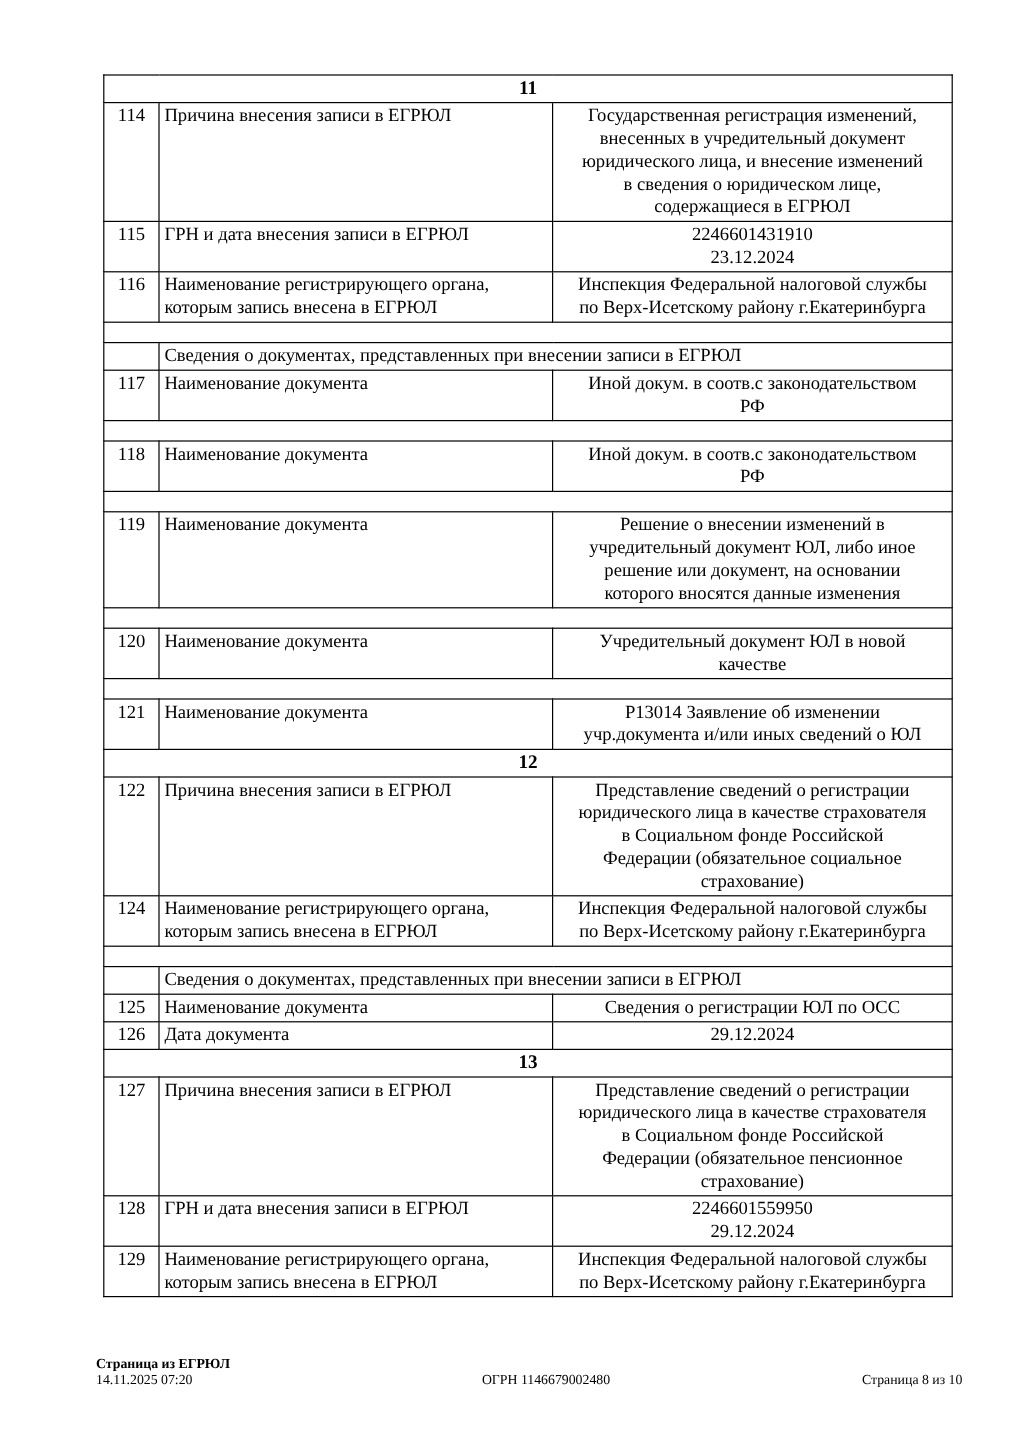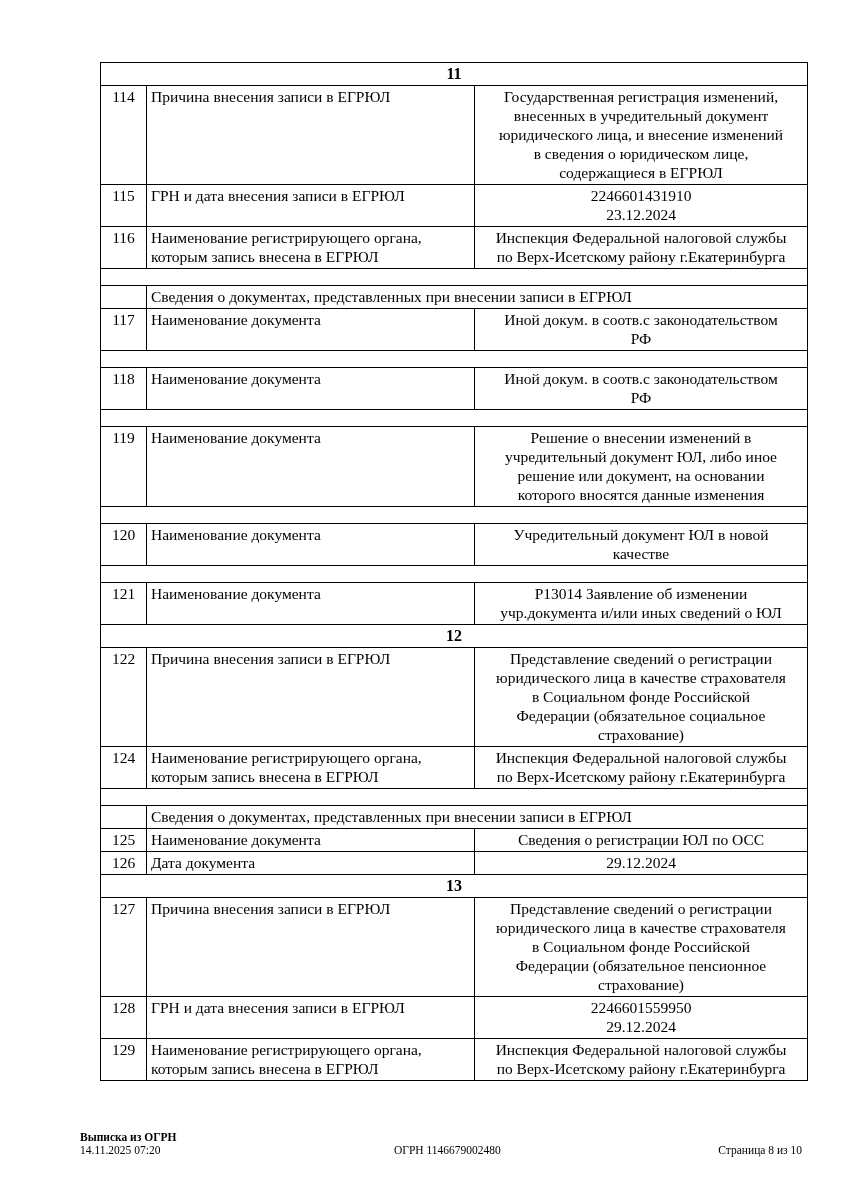--- a/index.html
+++ b/index.html
@@ -5,21 +5,21 @@
   * { margin: 0; padding: 0; box-sizing: border-box; }
   html, body { background: #ffffff; }
   body {
     width: 848px; height: 1200px;
     position: relative;
     font-family: "Liberation Serif", "DejaVu Serif", serif;
     color: #000;
   }
   .doc-table {
     position: absolute;
-    left: 100px; top: 62px;
+    left: 86px; top: 62px;
     width: 707px;
     border-collapse: collapse;
     table-layout: fixed;
   }
   .doc-table td {
     border: 1px solid #000;
     font-size: 15.5px;
     line-height: 19px;
     vertical-align: top;
     padding: 1px 4px 2px 4px;
@@ -199,18 +199,18 @@
         <td class="label">Наименование регистрирующего органа,
 которым запись внесена в ЕГРЮЛ</td>
         <td class="value">Инспекция Федеральной налоговой службы
 по Верх-Исетскому району г.Екатеринбурга</td>
       </tr>
     </tbody>
 </table>
 
 <div class="footer">
   <div class="left">
-    <div class="doc-type">Выписка из ОГРН</div>
+    <div class="doc-type">Страница из ЕГРЮЛ</div>
     <div>14.11.2025 07:20</div>
   </div>
   <div class="center">ОГРН 1146679002480</div>
   <div class="right">Страница 8 из 10</div>
 </div>
 
 </body></html>

